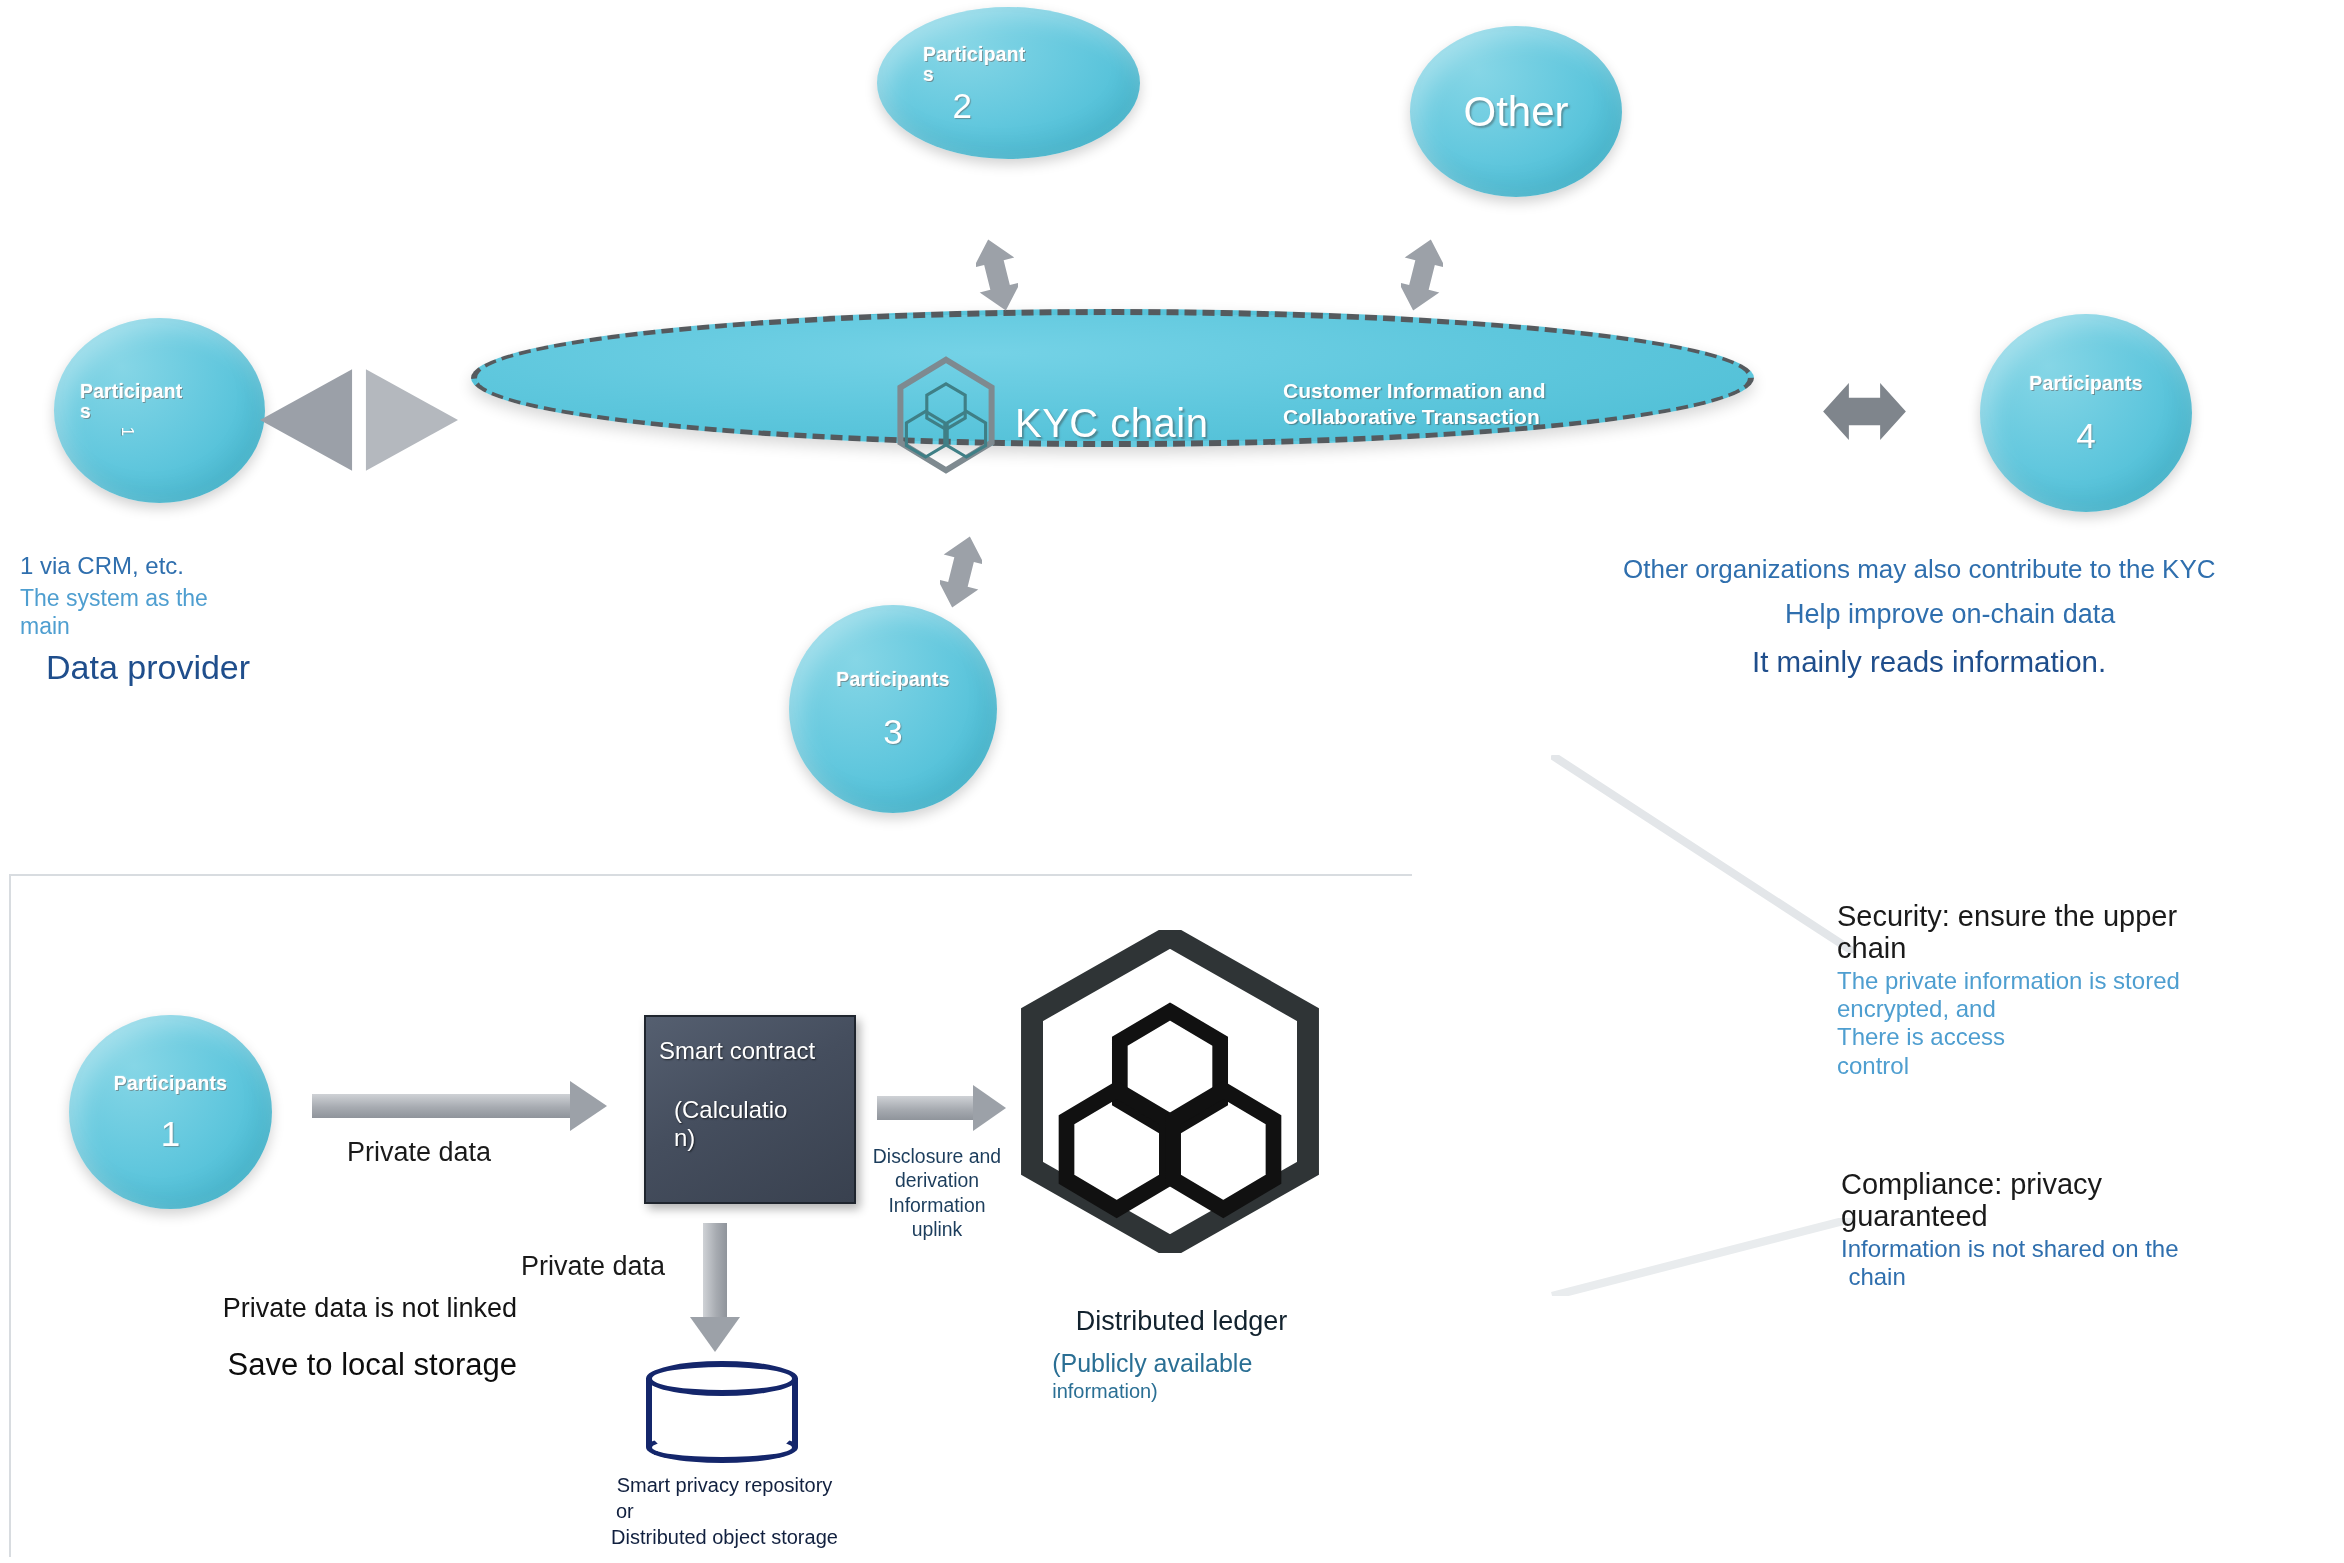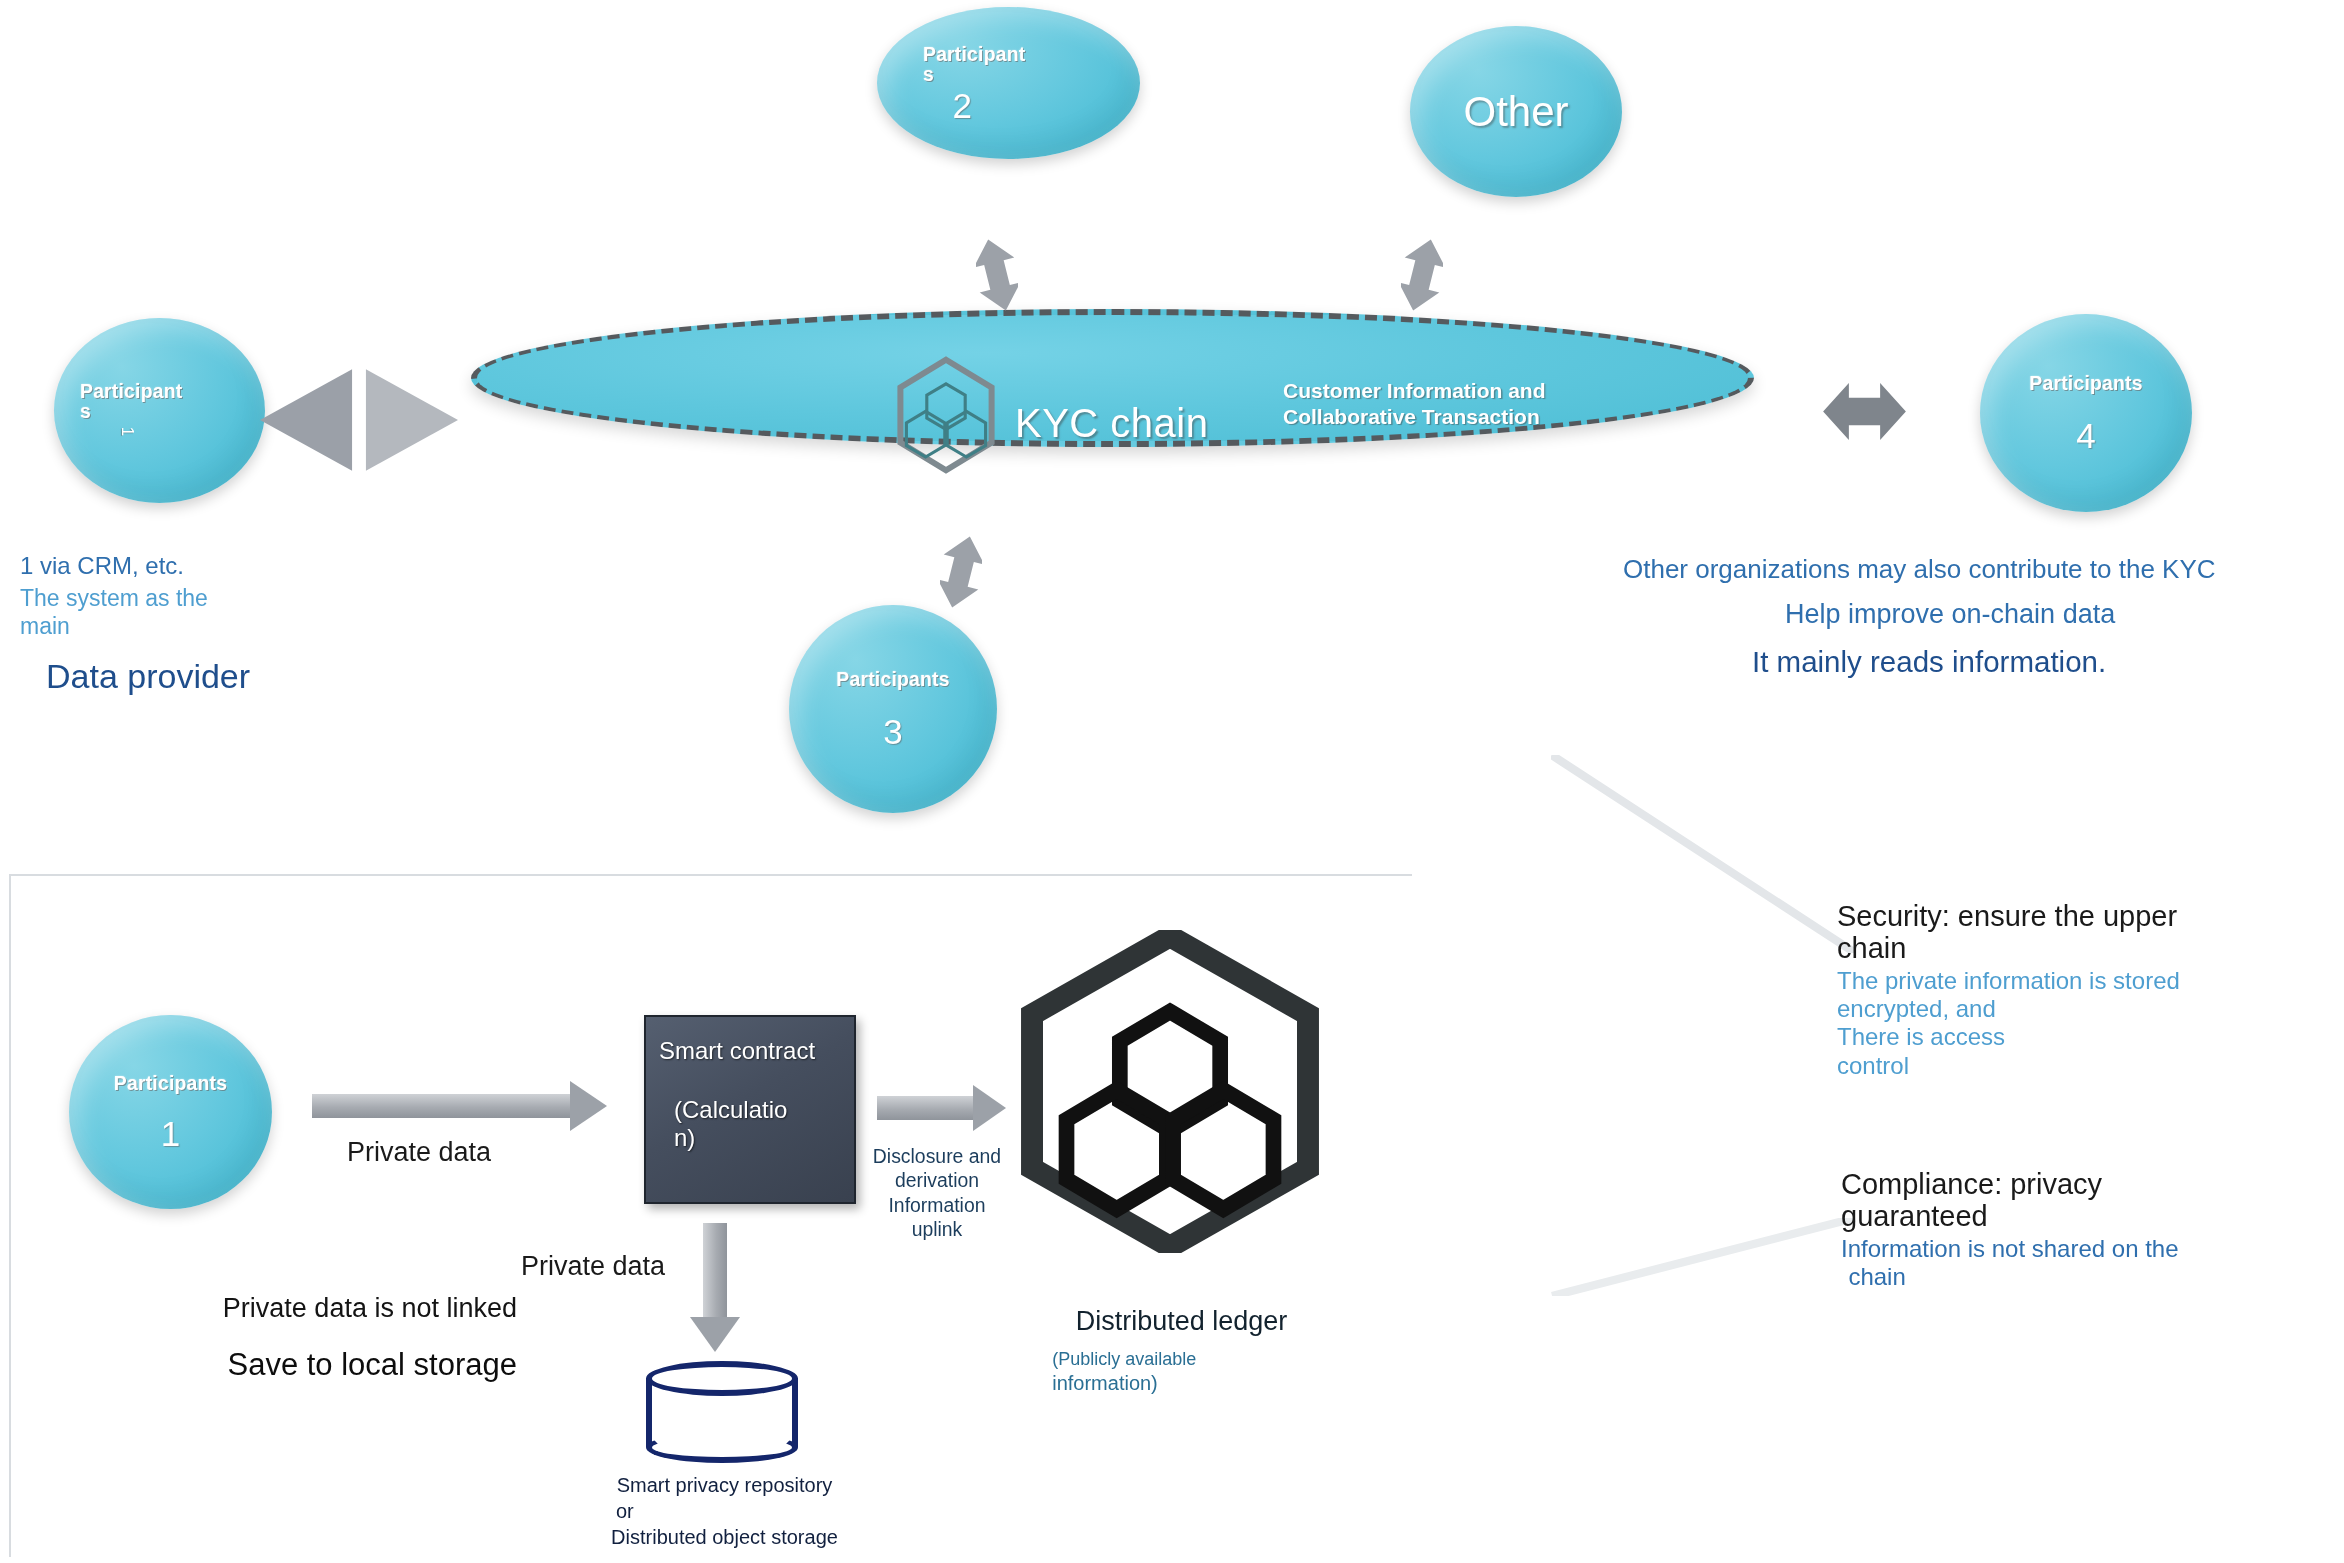--- a/index.html
+++ b/index.html
@@ -172,21 +172,21 @@
 <div class="abs" style="left:1823px;top:383px;width:83px;height:57px;">
   <svg width="83" height="57" viewBox="0 0 90 62">
     <polygon points="0,31 28,0 28,16 62,16 62,0 90,31 62,62 62,46 28,46 28,62" fill="#7f858c"></polygon>
   </svg>
 </div>
 
 <div class="abs" style="left:20px;top:552px;width:388px;">
   <div class="txt-blue" style="font-size:24px;line-height:1.15;">1 via CRM, etc.</div>
   <div class="txt-lblue" style="font-size:23px;line-height:1.2;margin-top:5.5px;">The system as the</div>
   <div class="txt-lblue" style="font-size:23px;line-height:1.2;">main</div>
-  <div class="txt-navy" style="font-size:34px;line-height:1.2;margin-left:26px;margin-top:16px;">Data provider</div>
+  <div class="txt-navy" style="font-size:34px;line-height:1.2;margin-left:26px;margin-top:7px;">Data provider</div>
 </div>
 
 <div class="abs" style="left:1623px;top:554px;width:701px;">
   <div class="txt-blue" style="font-size:26px;line-height:1.2;">Other organizations may also contribute to the KYC</div>
   <div class="txt-blue" style="font-size:27px;line-height:1.2;margin-top:13px;margin-left:162px;">Help improve on-chain data</div>
   <div class="txt-navy" style="font-size:29.5px;line-height:1.2;margin-top:13px;margin-left:129px;">It mainly reads information.</div>
 </div>
 
 <div class="divline" style="left:9.2px;top:874px;width:1403px;"></div>
 <div class="divline" style="left:9.2px;top:874px;width:1.8px;height:683px;"></div>
@@ -265,21 +265,21 @@
 <div class="abs" style="left:1013px;top:930px;width:314px;height:323px;">
   <svg width="314" height="323" viewBox="0 0 100 103">
     <polygon points="50,2 94,27 94,76 50,101 6,76 6,27" fill="none" stroke="#2f3436" stroke-width="7"></polygon>
     <polygon points="50,26 66,35.5 66,54.5 50,64 34,54.5 34,35.5" fill="none" stroke="#111111" stroke-width="5"></polygon>
     <polygon points="33,51 49,60.5 49,79.5 33,89 17,79.5 17,60.5" fill="none" stroke="#111111" stroke-width="5"></polygon>
     <polygon points="67,51 83,60.5 83,79.5 67,89 51,79.5 51,60.5" fill="none" stroke="#111111" stroke-width="5"></polygon>
   </svg>
 </div>
 <div class="abs" style="left:1043px;top:1292px;width:277px;text-align:center;margin-top:14px;">
   <div style="font-size:27px;color:#12222e;">Distributed ledger</div>
-  <div style="font-size:18px;color:#2a6f94;text-align:left;margin-top:11px;margin-left:9.2px;line-height:1.25;">(Publicly available</div>
+  <div style="font-size:25px;color:#2a6f94;text-align:left;margin-top:11px;margin-left:9.2px;line-height:1.25;">(Publicly available</div>
   <div style="font-size:20px;color:#2a6f94;text-align:left;margin-left:9.2px;line-height:1.25;">information)</div>
 </div>
 
 <div class="abs" style="left:37px;top:1292px;width:480px;text-align:right;">
   <div style="font-size:27px;color:#141414;line-height:1.2;">Private data is not linked</div>
   <div style="font-size:31px;color:#0d0d0d;line-height:1.2;margin-top:22px;">Save to local storage</div>
 </div>
 
 
 </body></html>

